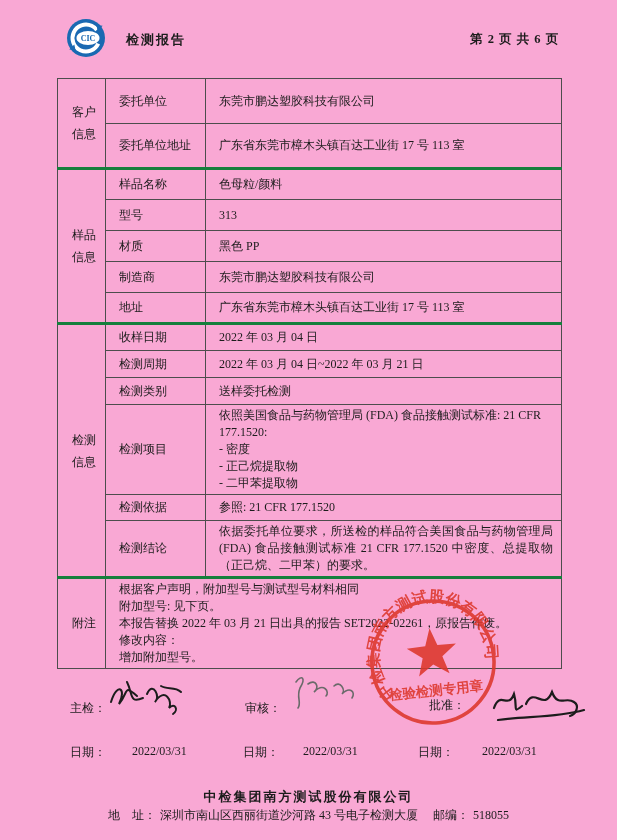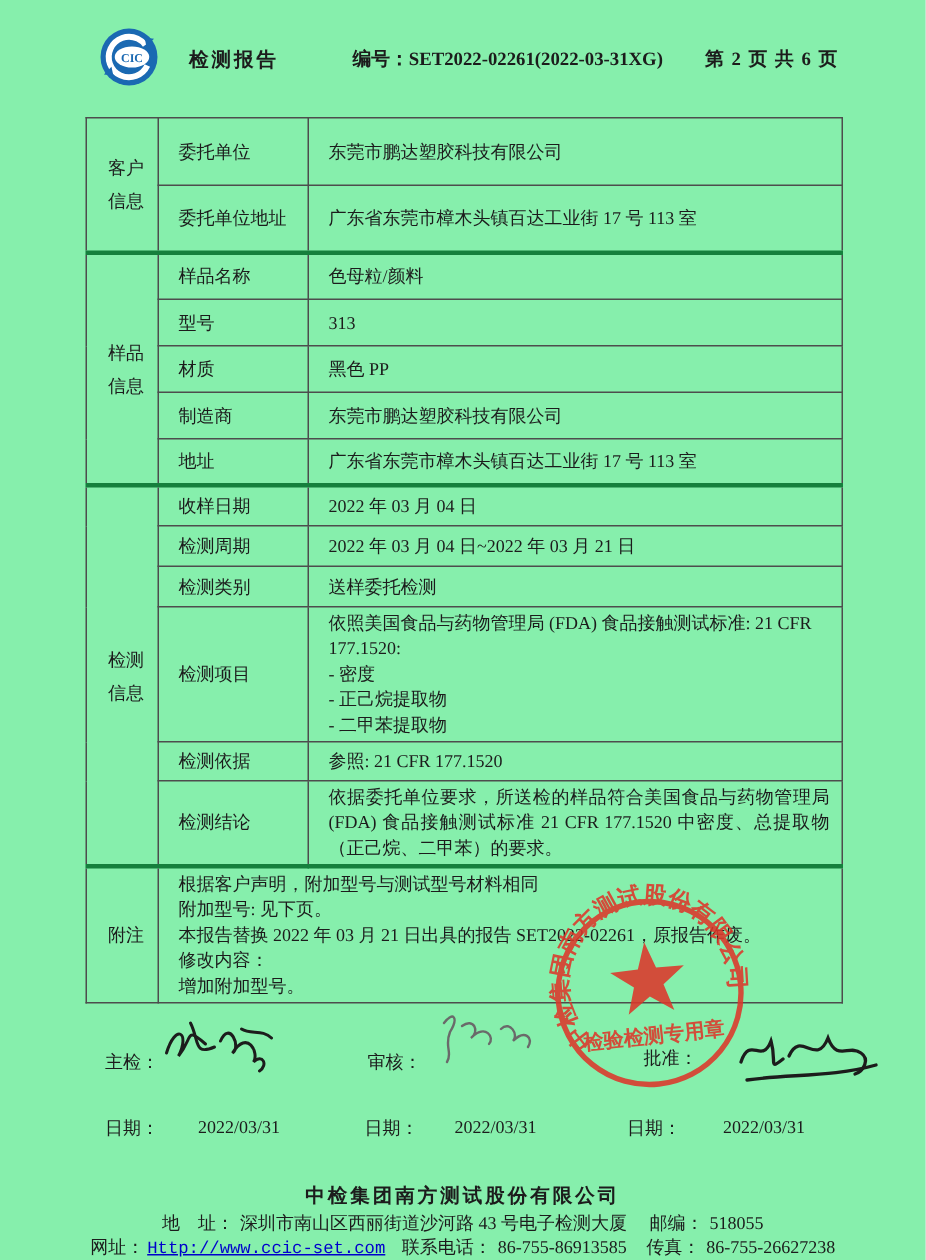--- a/index.html
+++ b/index.html
@@ -1,17 +1,17 @@
 <!DOCTYPE html>
 <html><head>
 <meta charset="utf-8">
 <style>
   html,body{margin:0;padding:0;background:#e8e8e8;}
   .page{
-    position:relative;width:617px;height:840px;margin:0 auto;background:#86efac;
+    position:relative;width:617px;height:840px;margin:0 auto;background:#f9a8d4;
     font-family:"Liberation Serif","DejaVu Serif",serif;color:#1c1c1c;font-size:12px;
     overflow:hidden;
   }
   
   .hdr-logo{position:absolute;left:64px;top:17px;width:44px;height:42px;}
   .hdr-title{position:absolute;left:126px;top:31px;font-weight:bold;font-size:13px;letter-spacing:2px;}
   .hdr-no{position:absolute;left:235px;top:31px;font-weight:bold;font-size:12.5px;}
   .hdr-page{position:absolute;left:470px;top:31px;font-weight:bold;font-size:12.5px;letter-spacing:1px;white-space:nowrap;text-align:right;}
   
   table.rpt{position:absolute;left:57px;top:78px;width:504px;border-collapse:collapse;table-layout:fixed;}
@@ -45,21 +45,20 @@
 
   <svg class="hdr-logo" viewBox="0 0 44 42">
     <circle cx="22" cy="21" r="19" fill="#1a69b2"></circle>
     <circle cx="22" cy="21" r="13.5" fill="none" stroke="#ffffff" stroke-width="4" stroke-dasharray="70 15" transform="rotate(25 22 21)"></circle>
     <polygon points="33,8 39,10 33,14" fill="#1a69b2" transform="rotate(-12 33 11)"></polygon>
     <polygon points="11,34 5,32 11,28" fill="#1a69b2" transform="rotate(-12 8 31)"></polygon>
     <ellipse cx="24" cy="21" rx="11.5" ry="7" fill="#ffffff"></ellipse>
     <text x="24" y="24" font-size="8" font-weight="bold" text-anchor="middle" fill="#1a69b2" font-family="Liberation Serif, serif">CIC</text>
   </svg>
   <div class="hdr-title">检测报告</div>
-  <div class="hdr-no"><span>编号：</span><span>SET2022-02261(2022-03-31XG)</span></div>
   <div class="hdr-page">第 2 页 共 6 页</div>
 
   <table class="rpt">
     <colgroup>
         <col style="width:48px">
         <col style="width:100px">
         <col style="width:356px">
       </colgroup>
 
     <tbody>
@@ -186,19 +185,14 @@
       <polygon points="75,42 81.1,59.6 99.7,60 84.9,71.2 90.3,89 75,78.4 59.7,89 65.1,71.2 50.3,60 68.9,59.6"></polygon>
       <text x="75" y="109" font-size="13.5" font-weight="bold" text-anchor="middle" font-family="Liberation Serif, serif">检验检测专用章</text>
     </g>
   </svg>
 
   <div class="f1">中检集团南方测试股份有限公司</div>
   <div class="f2">
     <span>地　址：</span><span>深圳市南山区西丽街道沙河路 43 号电子检测大厦</span>
     <span style="margin-left:10px;">邮编：</span><span>518055</span>
   </div>
-  <div class="f3">
-    <span>网址：</span><a class="weblink" href="#">Http://www.ccic-set.com</a>
-    <span style="margin-left:8px;">联系电话：</span><span>86-755-86913585</span>
-    <span style="margin-left:8px;">传真：</span><span>86-755-26627238</span>
-  </div>
 
 </div>
 
 </body></html>

